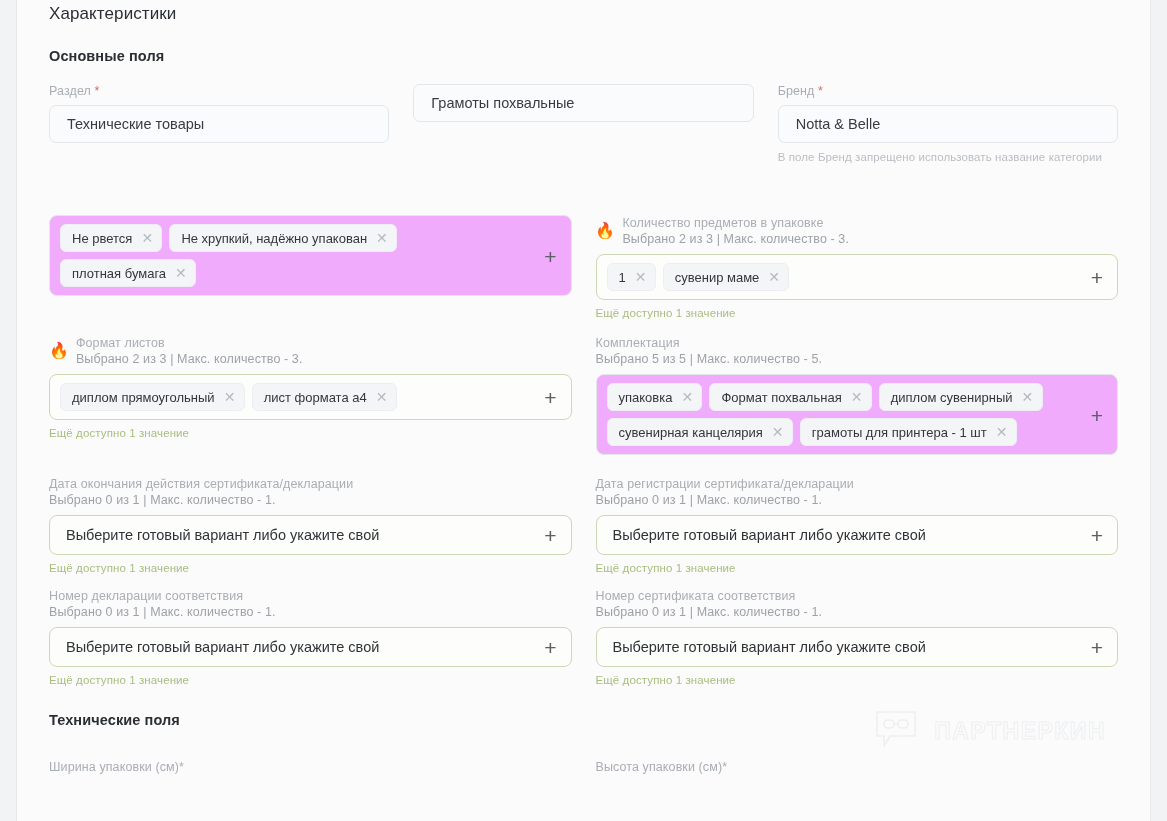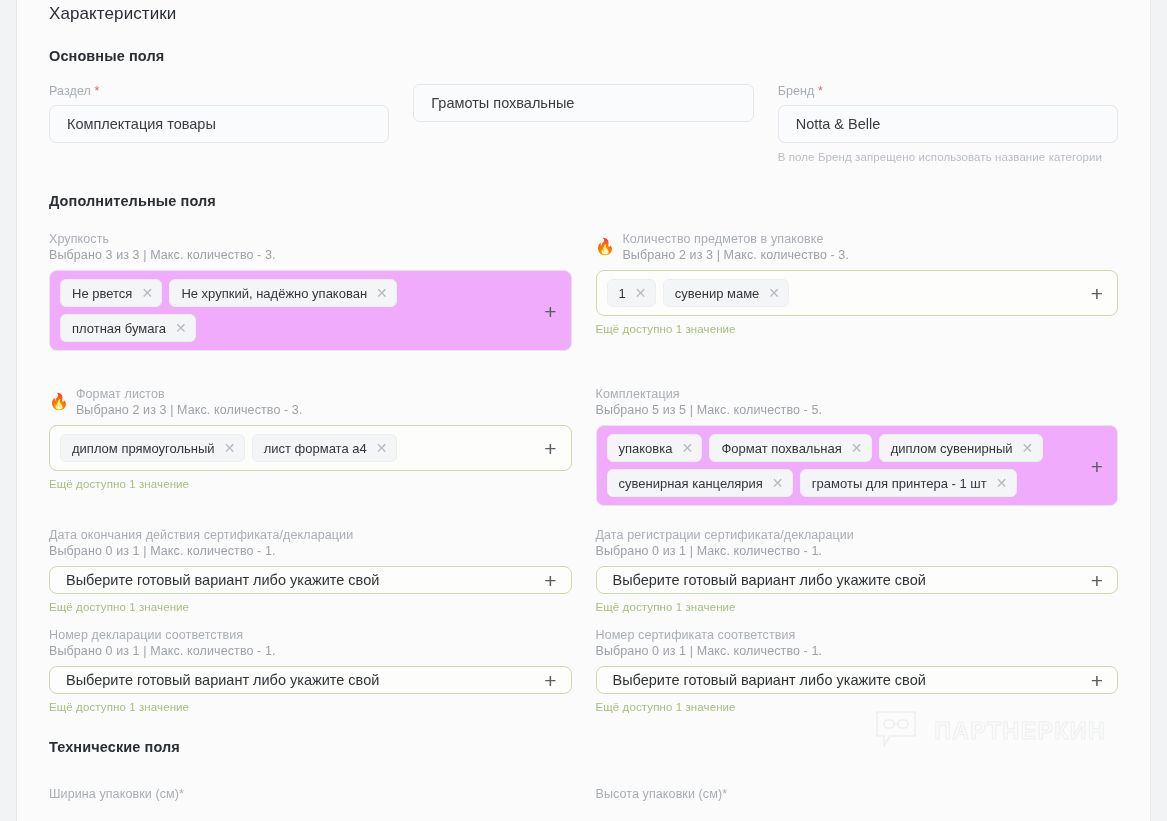--- a/index.html
+++ b/index.html
@@ -155,21 +155,21 @@
     color: #5b6066;
     font-size: 21px;
     line-height: 1;
     font-weight: 300;
     user-select: none;
   }
   .ph-box {
     border: 1px solid #cdd9b4;
     border-radius: 8px;
     background: #fdfefb;
-    height: 28px;
+    height: 40px;
     display: flex;
     align-items: center;
     padding: 0 16px;
     font-size: 14.5px;
     color: #2f3337;
     position: relative;
   }
   .avail {
     font-size: 11.5px;
     color: #a9bd7f;
@@ -208,54 +208,47 @@
 
       <div style="height:24px"></div>
       <h2 class="h-sec">Основные поля</h2>
 
       <div style="height:20px"></div>
       <div class="row3">
 
         <div class="col3">
           <div class="fld-label"><span>Раздел</span> <span class="req">*</span></div>
           <div class="input-box">
-              <span>Комплектация товары</span>
+              <span>Технические товары</span>
             </div>
         </div>
 
         <div class="col3">
           <div class="input-box">
               <span>Грамоты похвальные</span>
             </div>
         </div>
 
         <div class="col3">
           <div class="fld-label"><span>Бренд</span> <span class="req">*</span></div>
           <div class="input-box">
               <span>Notta &amp; Belle</span>
             </div>
           <div class="hint-note">В поле Бренд запрещено использовать название категории</div>
         </div>
 
       </div>
 
       <div style="height:30px"></div>
-      <h2 class="h-sec">Дополнительные поля</h2>
 
       <div style="height:22px"></div>
 
       <div class="grid2">
 
         <div class="gcol">
-          <div class="attr-head no-fire">
-            <div class="attr-texts">
-              <div class="attr-name">Хрупкость</div>
-              <div class="attr-count">Выбрано 3 из 3 | Макс. количество - 3.</div>
-            </div>
-          </div>
           <div class="chipbox">
             <div class="chips">
               <span class="chip">
                   <span>Не рвется</span>
                   <span class="x">✕</span>
                 </span>
               <span class="chip">
                   <span>Не хрупкий, надёжно упакован</span>
                   <span class="x">✕</span>
                 </span>

